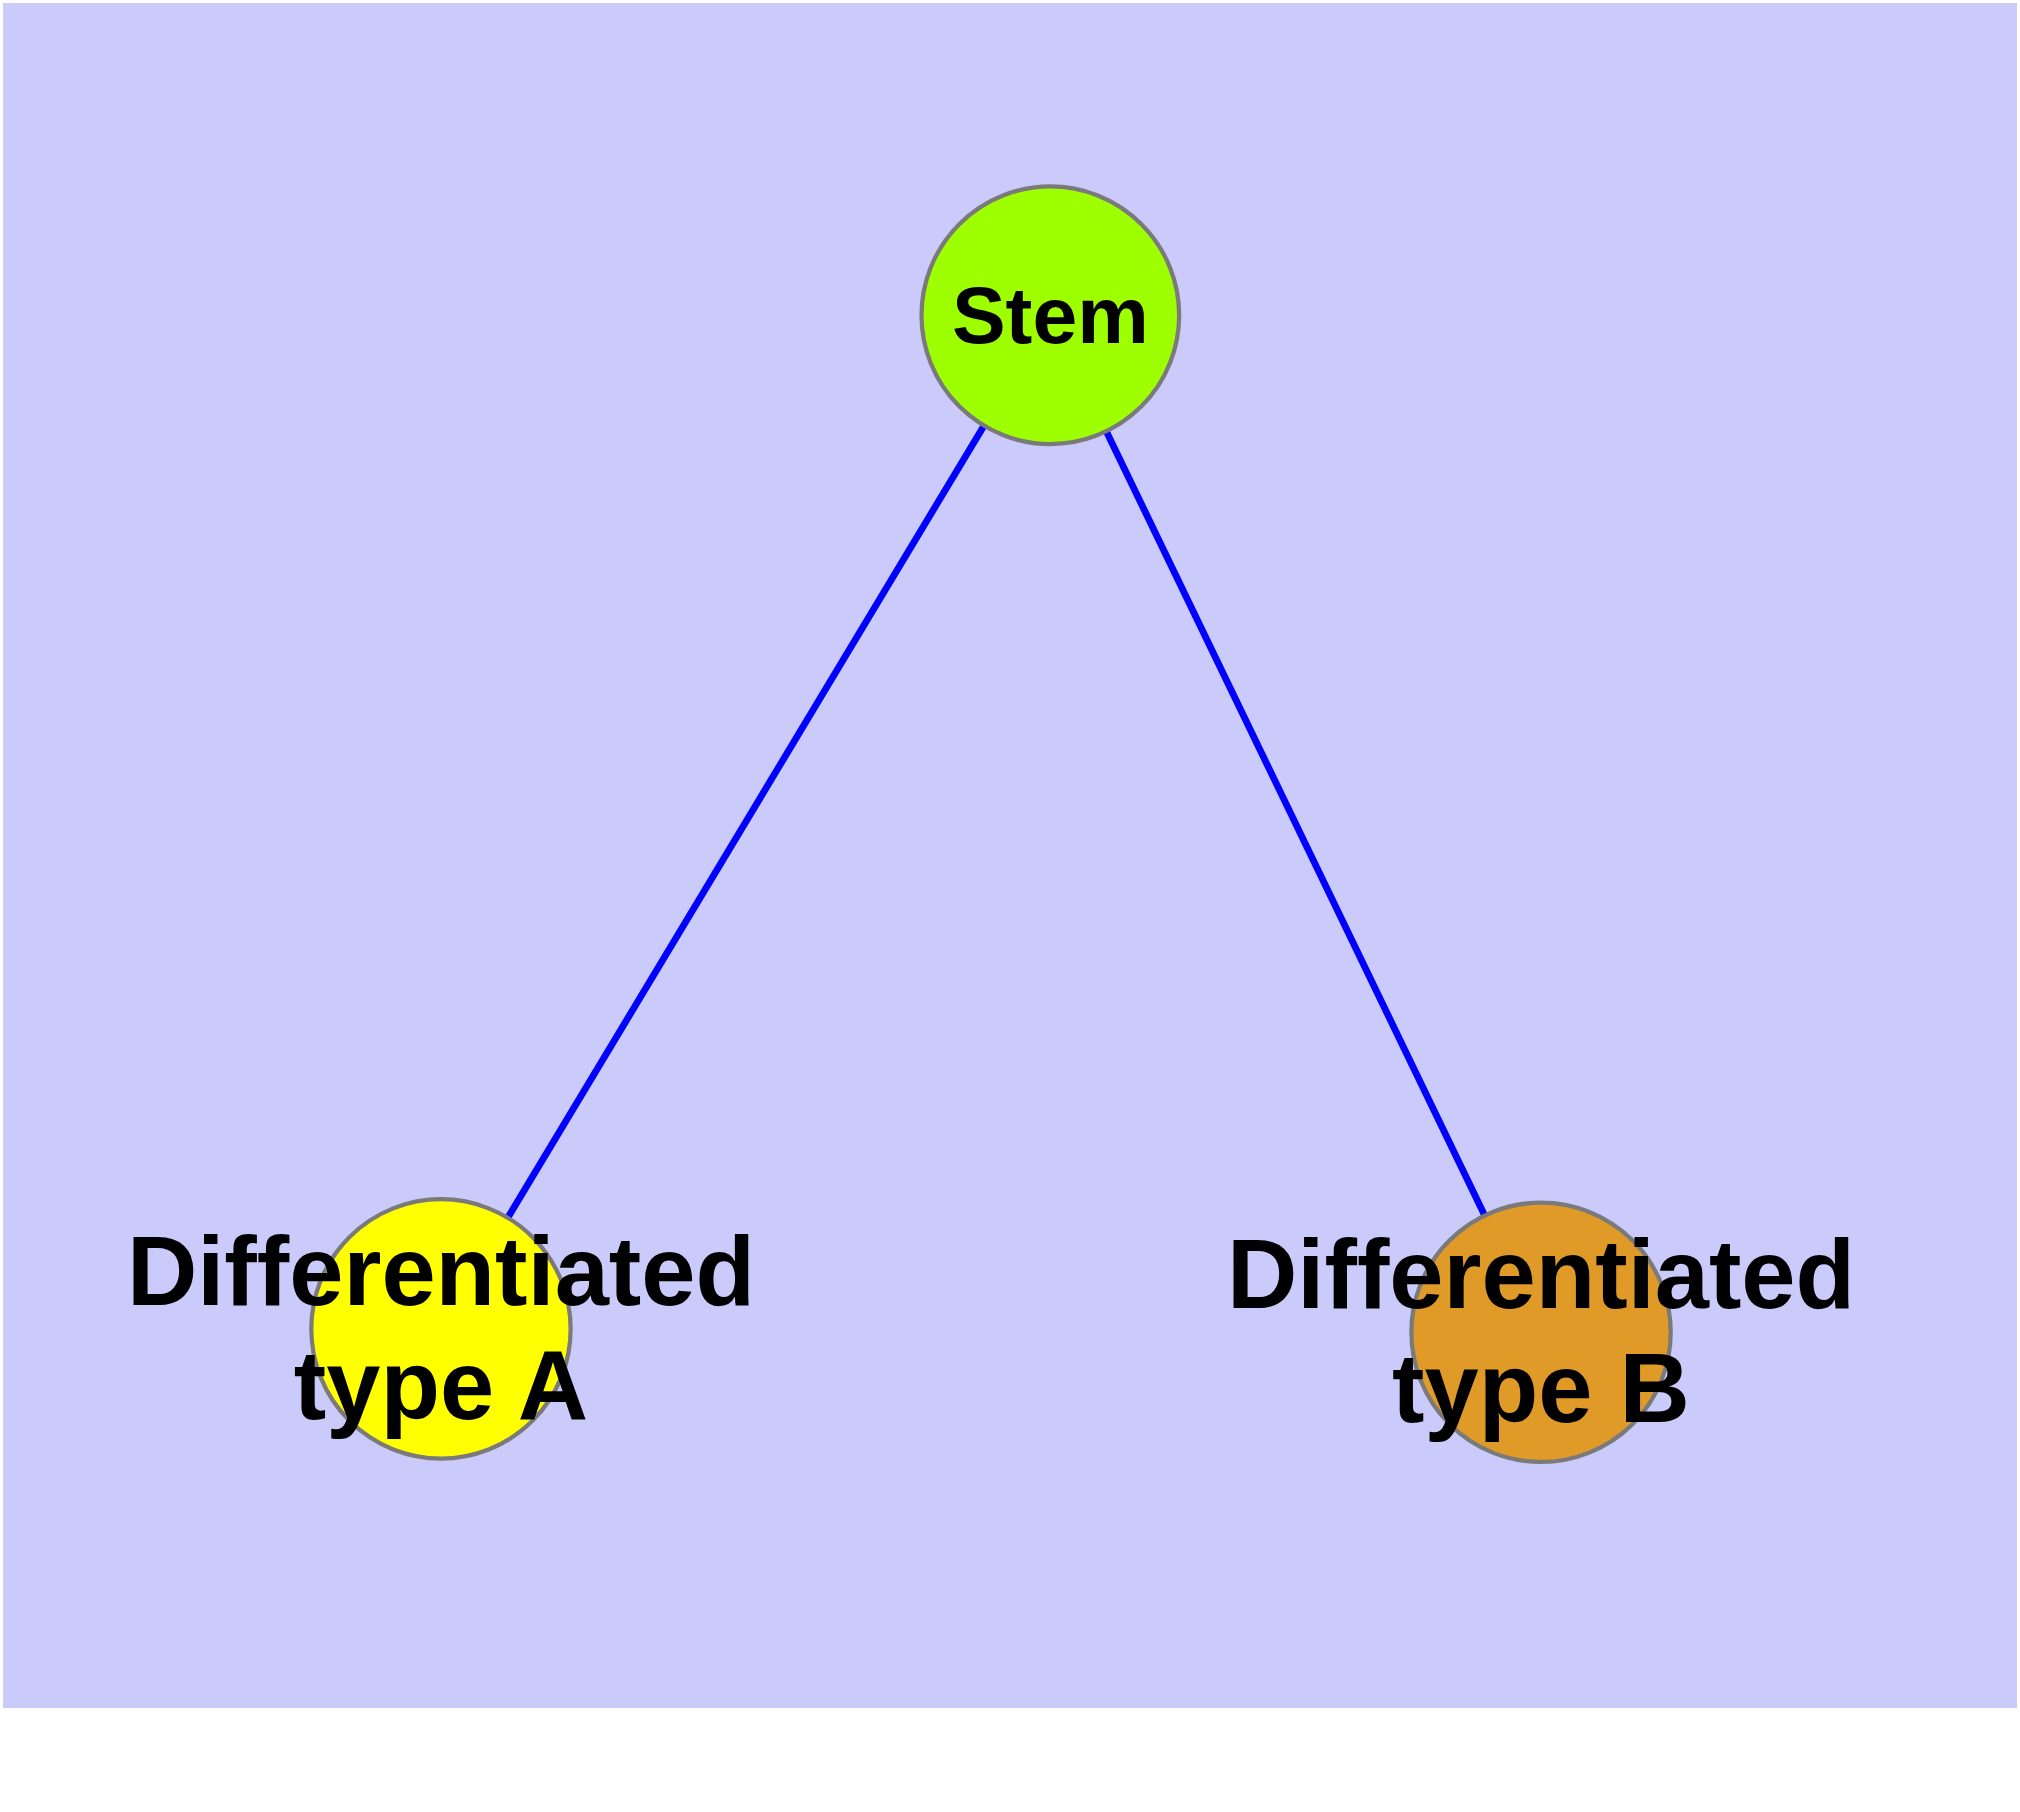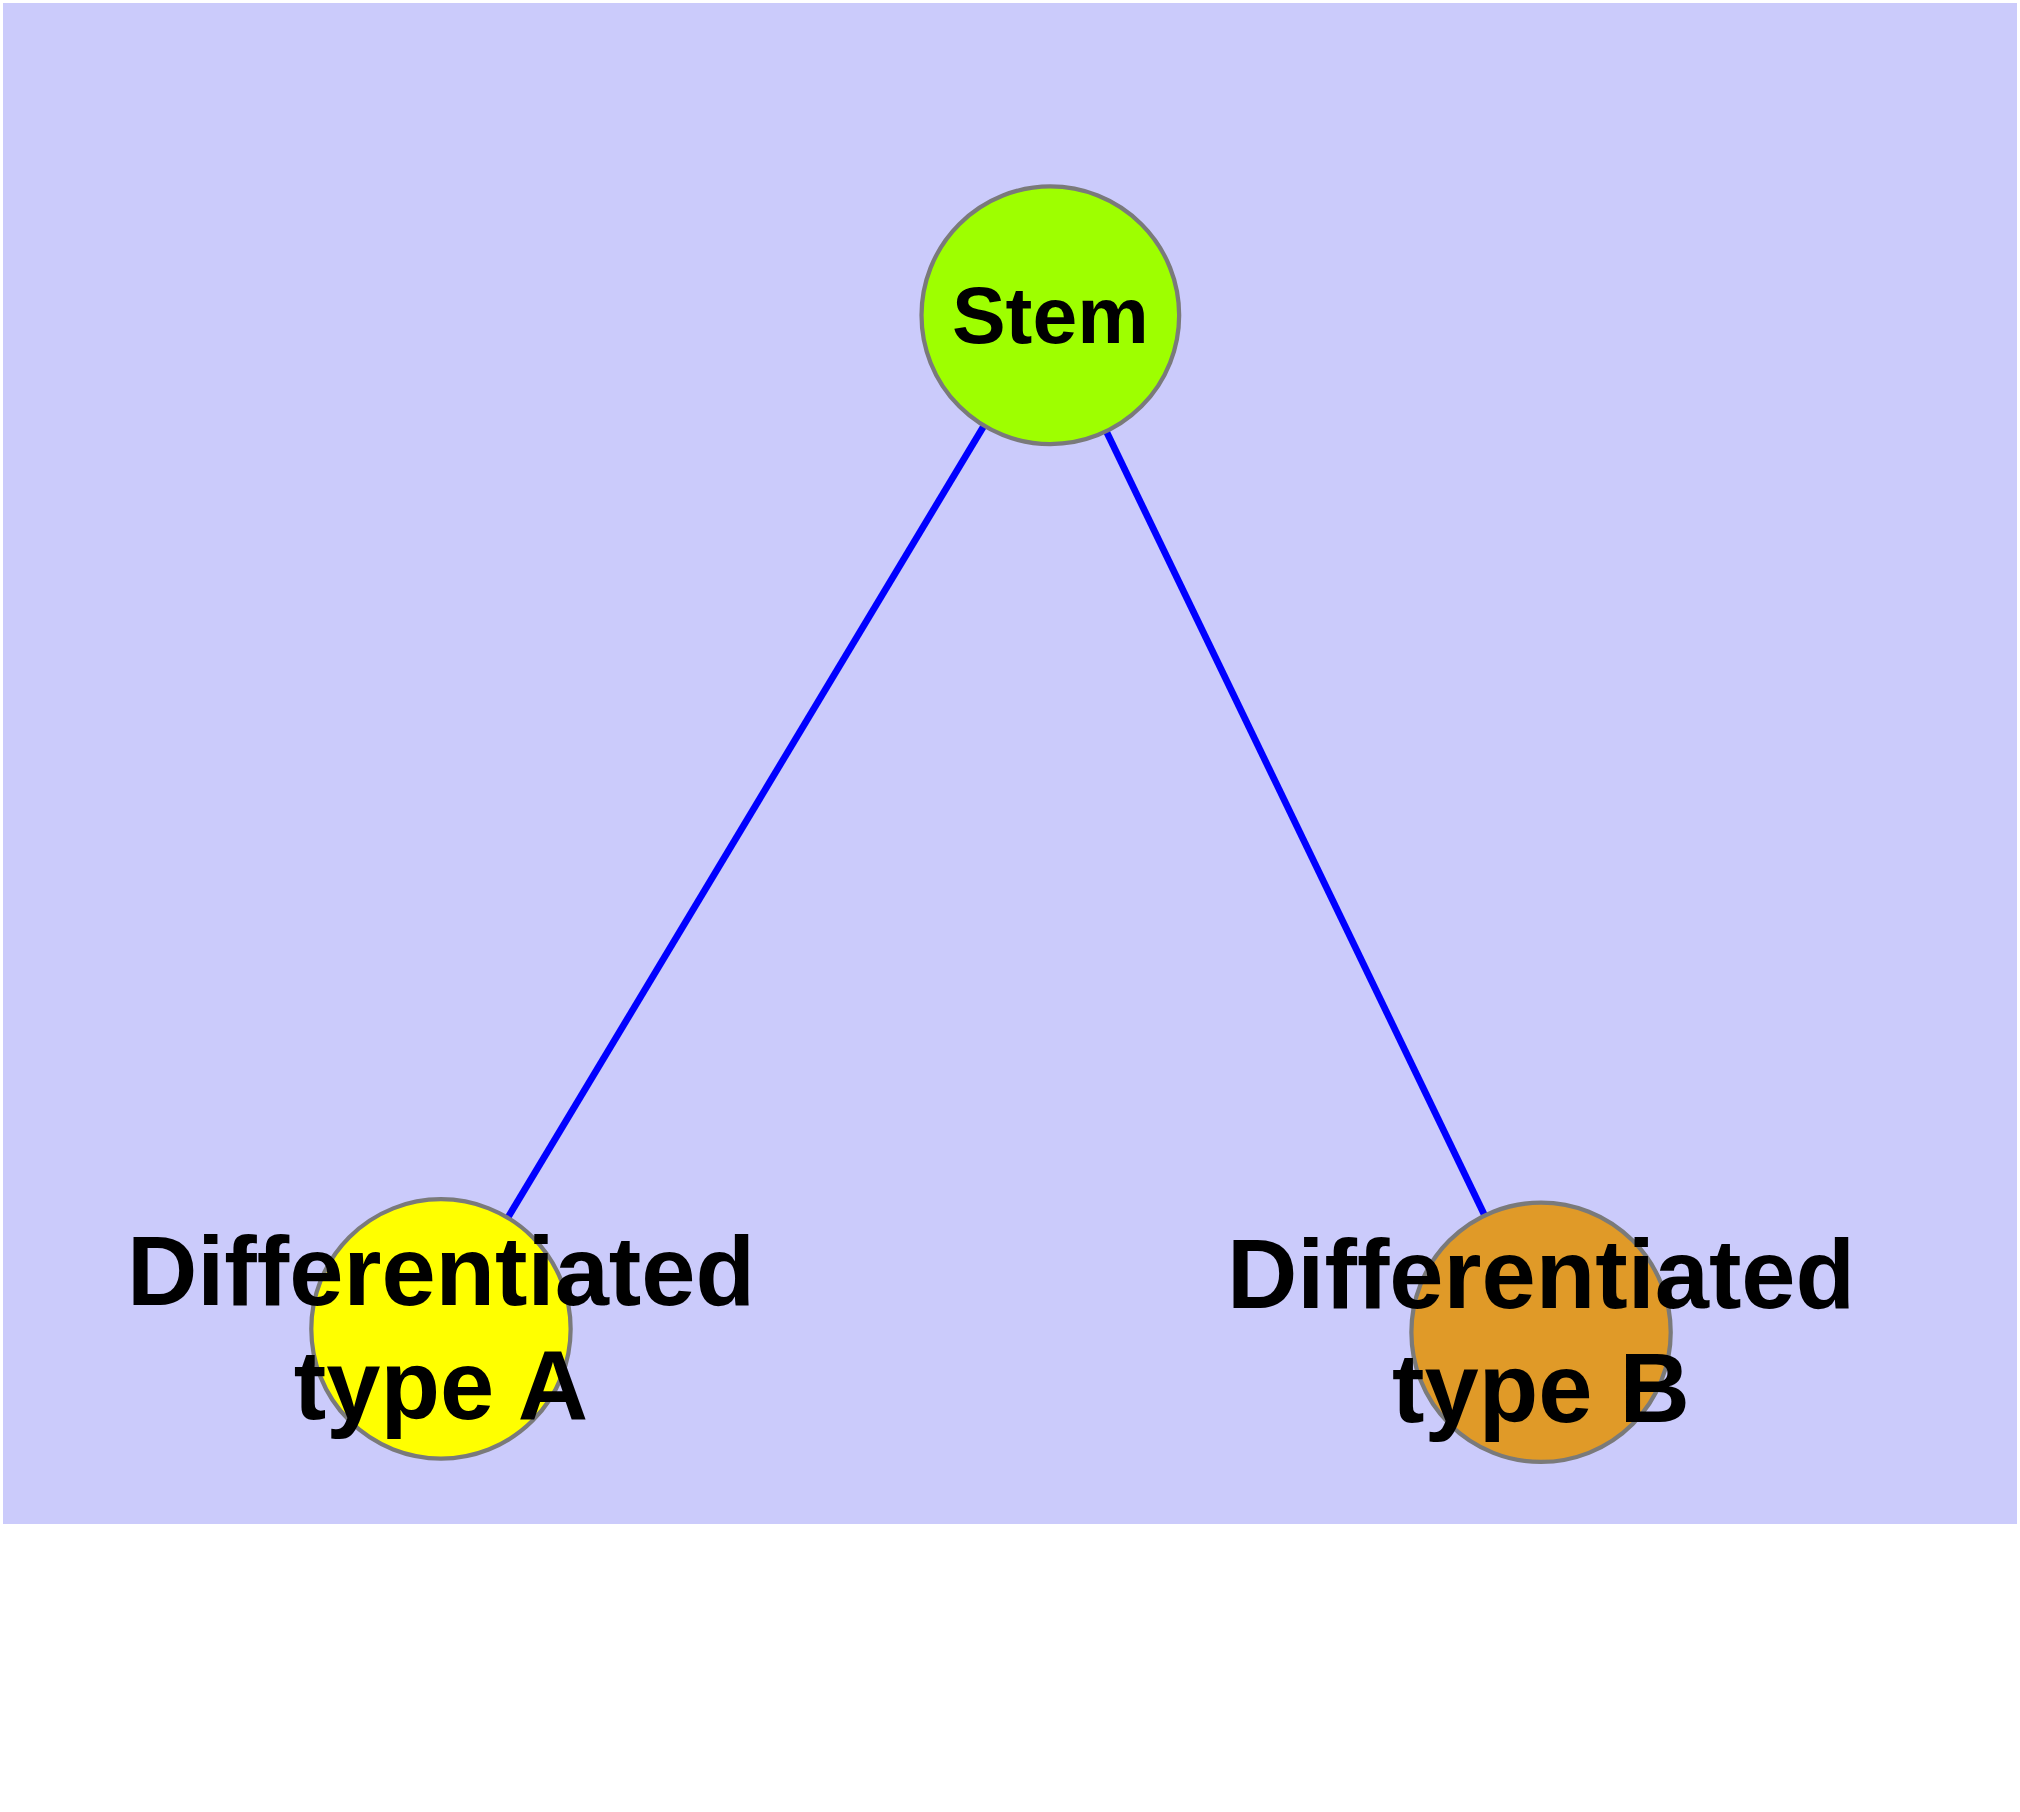--- a/index.html
+++ b/index.html
@@ -4,21 +4,21 @@
 <title>Cell Differentiation Graph</title>
 <style>
   html, body {
     margin: 0;
     padding: 0;
     background: #ffffff;
   }
   #stage {
     position: relative;
     width: 2021px;
-    height: 1524px;
+    height: 1708px;
     background: #ffffff;
     overflow: hidden;
     font-family: "Liberation Sans", sans-serif;
   }
   #canvas-bg {
     position: absolute;
     left: 3.4px;
     top: 3.4px;
     width: 2014px;
     height: 1805px;

